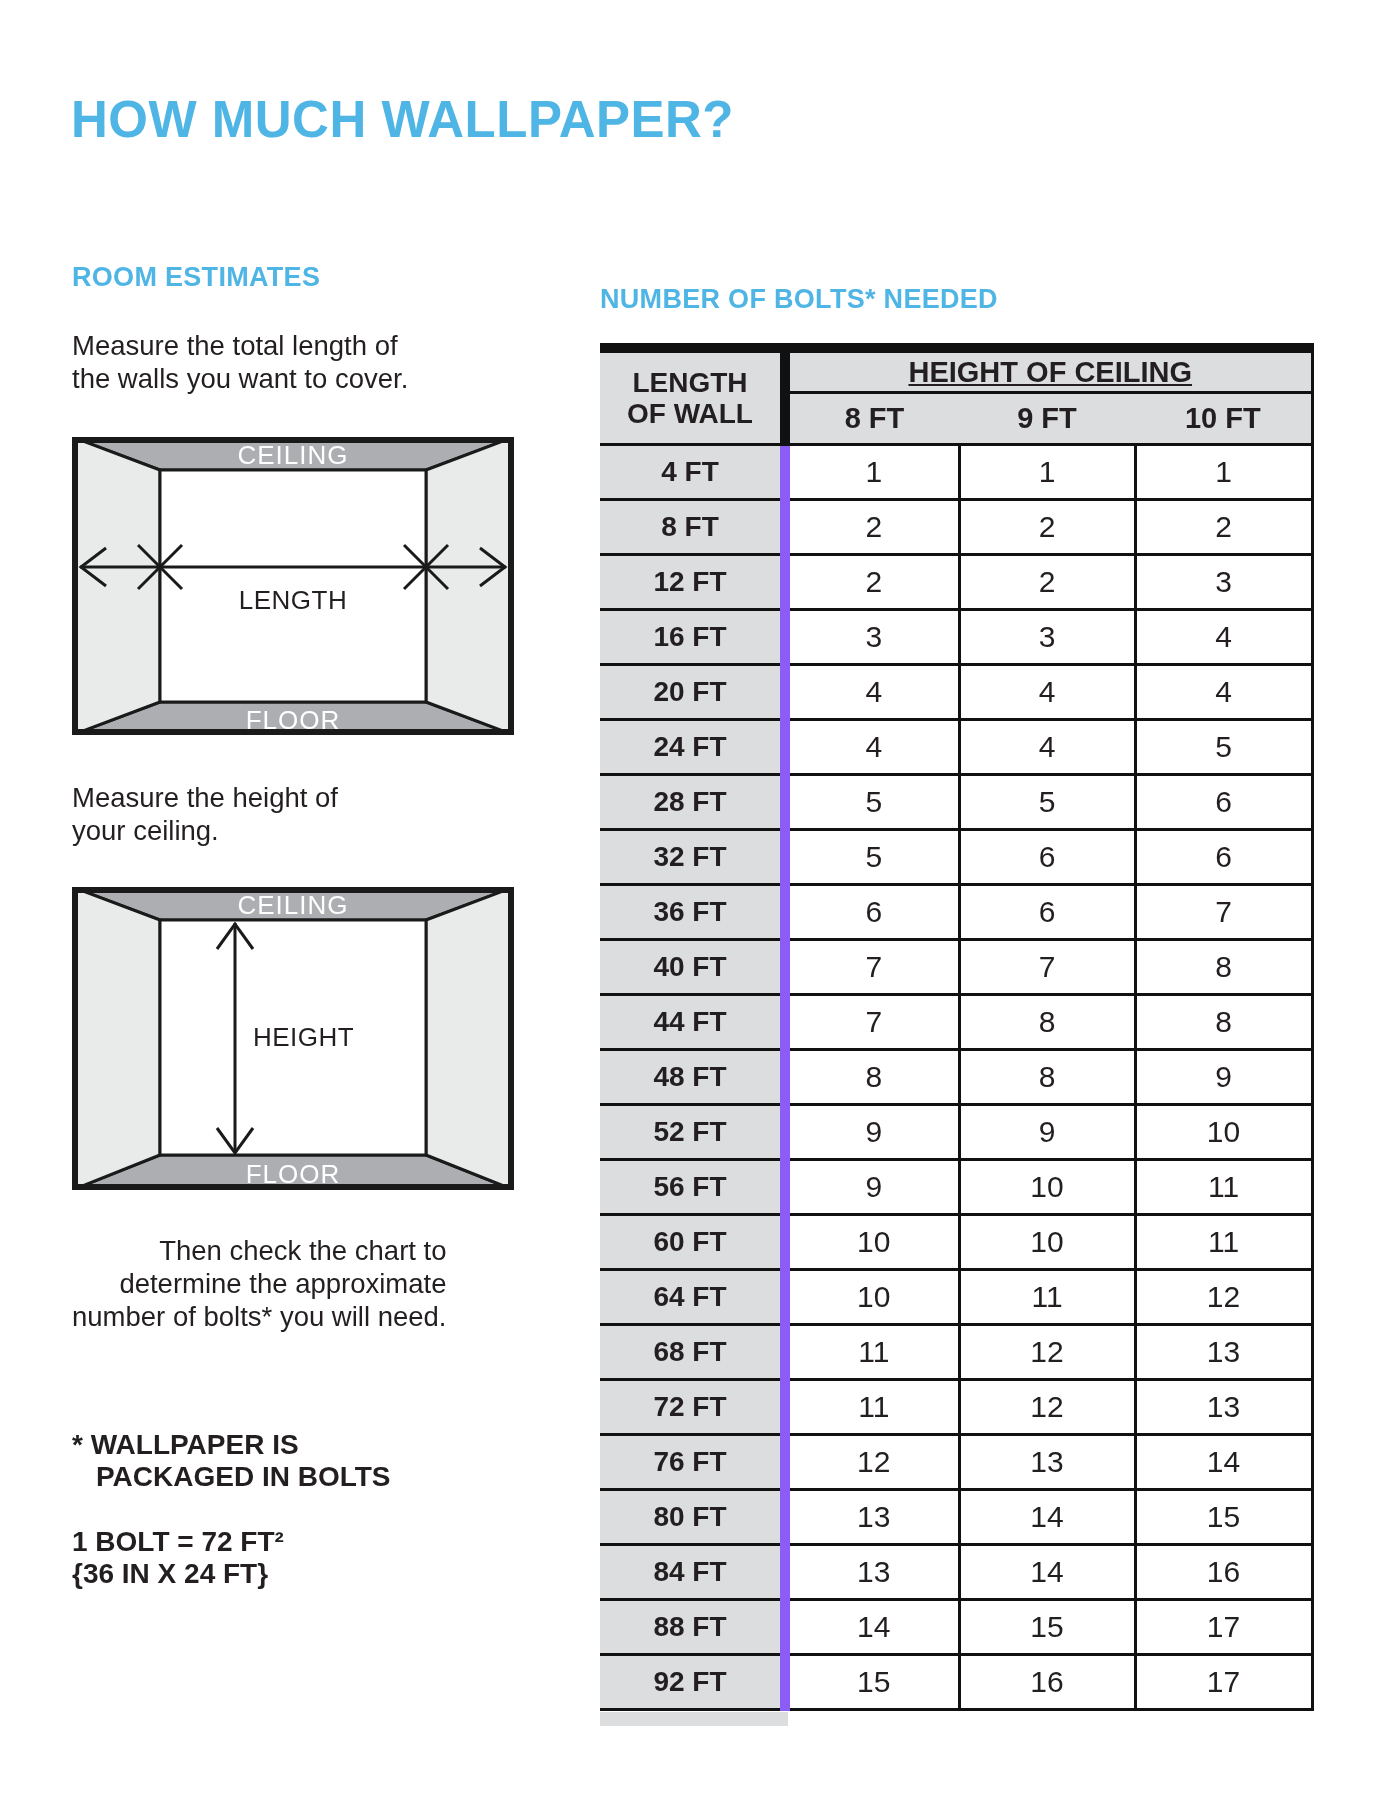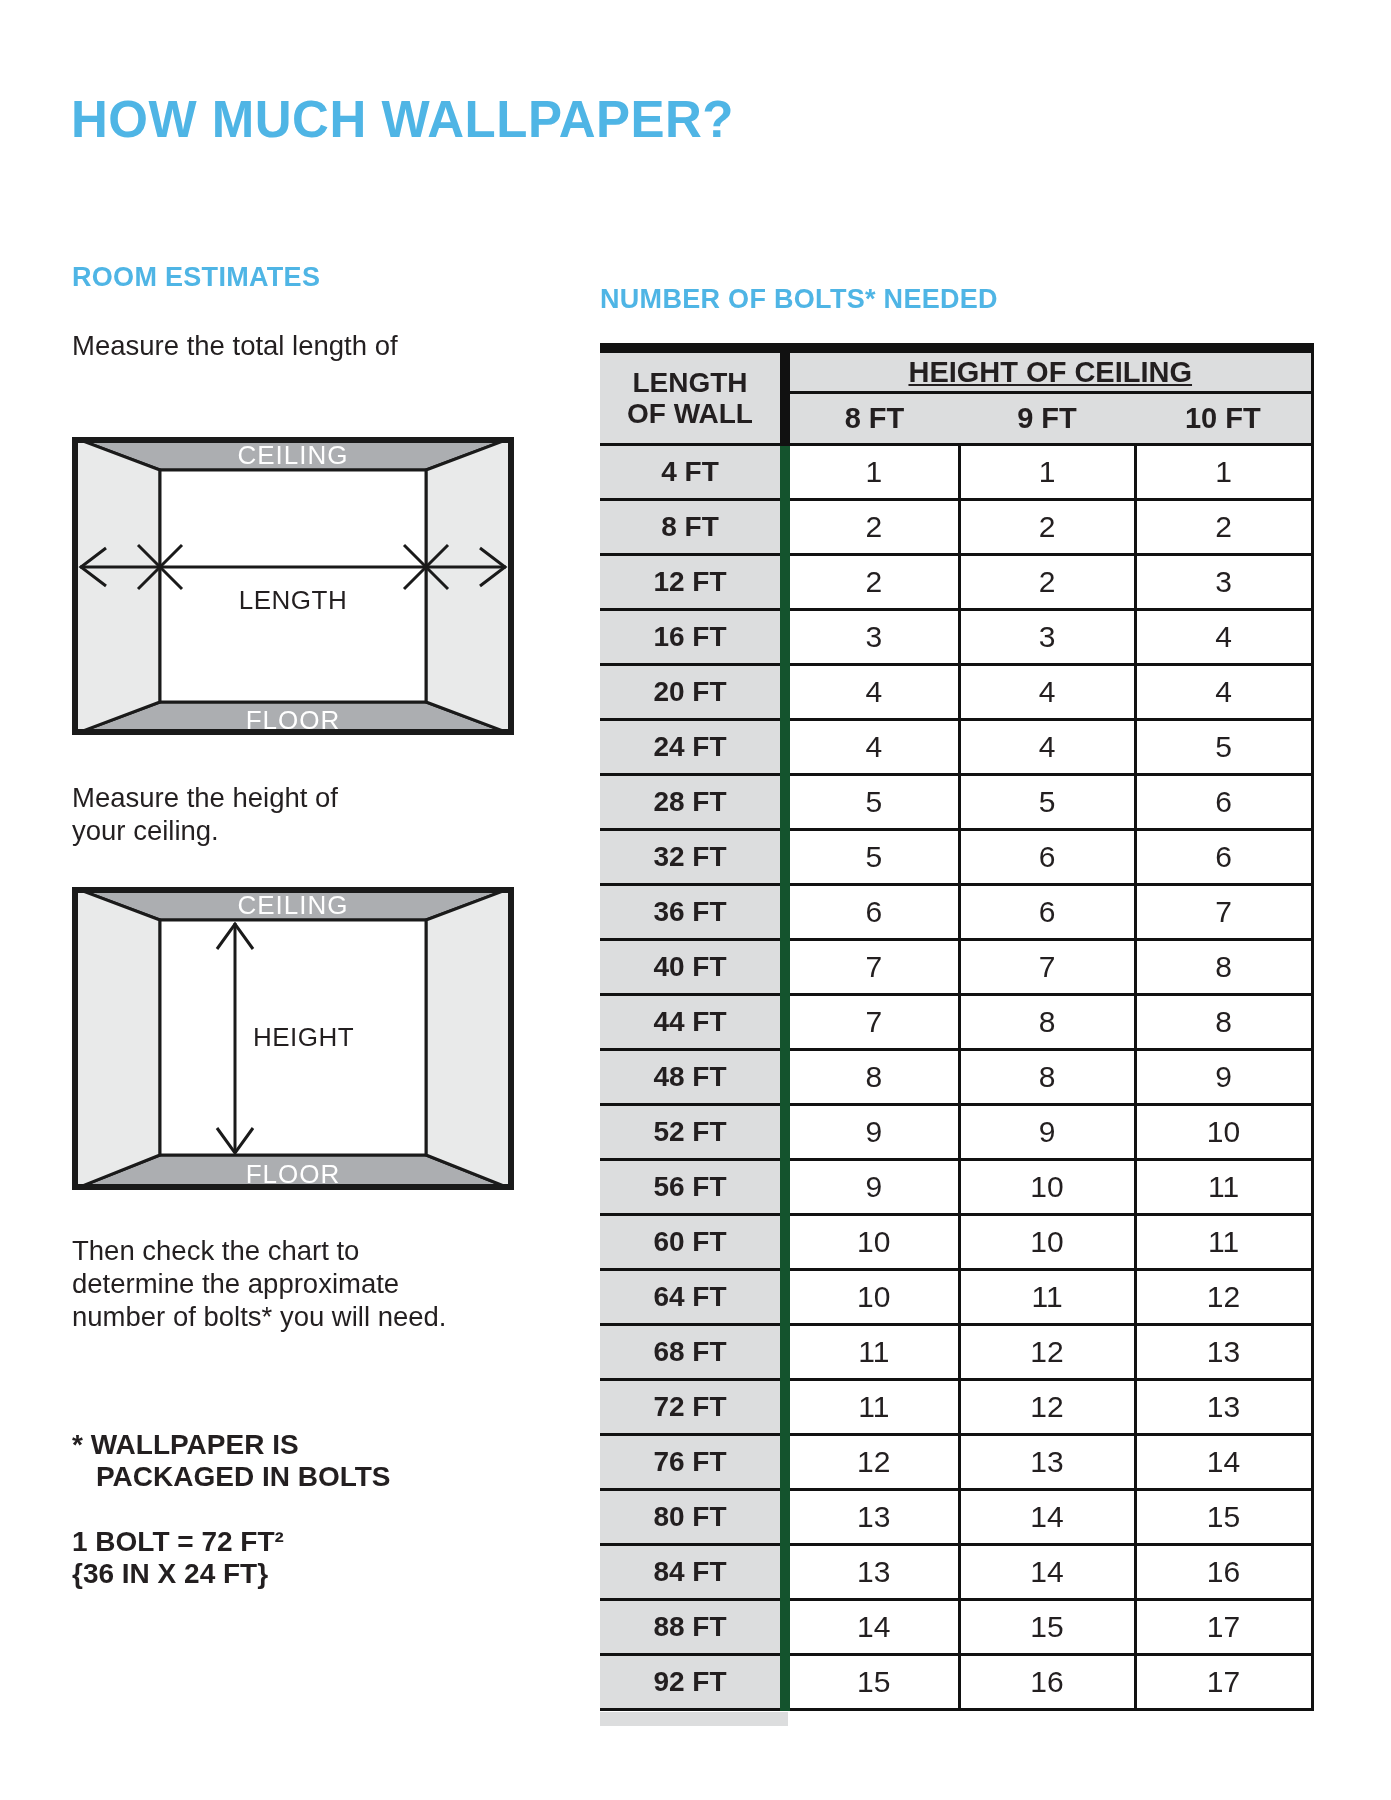--- a/index.html
+++ b/index.html
@@ -15,21 +15,21 @@
   }
   .section-heading {
     position:absolute; font-size:27px; font-weight:bold; color:#4fb5e5;
     letter-spacing:0.3px; white-space:nowrap;
   }
   #room-estimates-heading { left:72px; top:262px; }
   #bolts-heading { left:600px; top:284px; width:712px; text-align:left; }
   .instr { position:absolute; font-size:27.5px; line-height:33px; }
   #instr1 { left:72px; top:329px; }
   #instr2 { left:72px; top:781px; }
-  #instr3 { left:72px; top:1234px; }
+  #instr3 { left:72px; top:1234px;text-align:right; }
   .note { position:absolute; font-size:28px; font-weight:bold; line-height:32px; }
   #note1 { left:72px; top:1429px; }
   #note1 .indent { margin-left:24px; }
   #note2 { left:72px; top:1526px; }
   .diagram { position:absolute; left:72px; width:478px; }
   #diagram1 { top:437px; height:298px; }
   #diagram2 { top:887px; height:303px; }
   .diagram text {
     font-family:"Liberation Sans","DejaVu Sans",sans-serif;
     font-size:26px; letter-spacing:1px;
@@ -53,38 +53,39 @@
     font-size:29px; font-weight:bold;text-decoration:underline;
   }
   tr.col-heads th {
     background:#dcddde; border-top:3px solid #111111; border-bottom:3px solid #111111;
     border-left:none; border-right:none; height:49px;
     font-size:29px; font-weight:bold;
   }
   tr.col-heads th:last-child { border-right:3px solid #111111;margin-top:40px; }
   tbody th.rowlabel {
     background:#dcddde; border:3px solid #111111; border-left:none;
-    border-right:10px solid #14532d;
+    border-right:10px solid #8b5cf6;
     font-size:28px; font-weight:bold; height:52px;
   }
   tbody td {
     background:#ffffff; border:3px solid #111111;
     font-size:30px; font-weight:normal; height:52px;
   }
   .table-tab { position:absolute; left:600px; top:1712px; width:188px; height:14px; background:#dcddde; }
 </style>
 </head>
 <body>
 
 <div class="page-title">HOW MUCH WALLPAPER?</div>
 
 <div class="section-heading" id="room-estimates-heading">ROOM ESTIMATES</div>
 
 <div class="instr" id="instr1">
   <div>Measure the total length of</div>
+  <div>the walls you want to cover.</div>
 </div>
 
 <div class="diagram" id="diagram1">
   <svg width="442" height="298" viewBox="0 0 442 298">
     <polygon points="0,0 442,0 354,33 88,33" fill="#acaeb1" stroke="#1a1a1a" stroke-width="3"></polygon>
     <polygon points="0,298 442,298 354,265 88,265" fill="#acaeb1" stroke="#1a1a1a" stroke-width="3"></polygon>
     <polygon points="0,0 88,33 88,265 0,298" fill="#e9eaea" stroke="#1a1a1a" stroke-width="3"></polygon>
     <polygon points="442,0 354,33 354,265 442,298" fill="#e9eaea" stroke="#1a1a1a" stroke-width="3"></polygon>
     <rect x="88" y="33" width="266" height="232" fill="#ffffff" stroke="#1a1a1a" stroke-width="3"></rect>
     <g stroke="#1a1a1a" stroke-width="3" fill="none">

